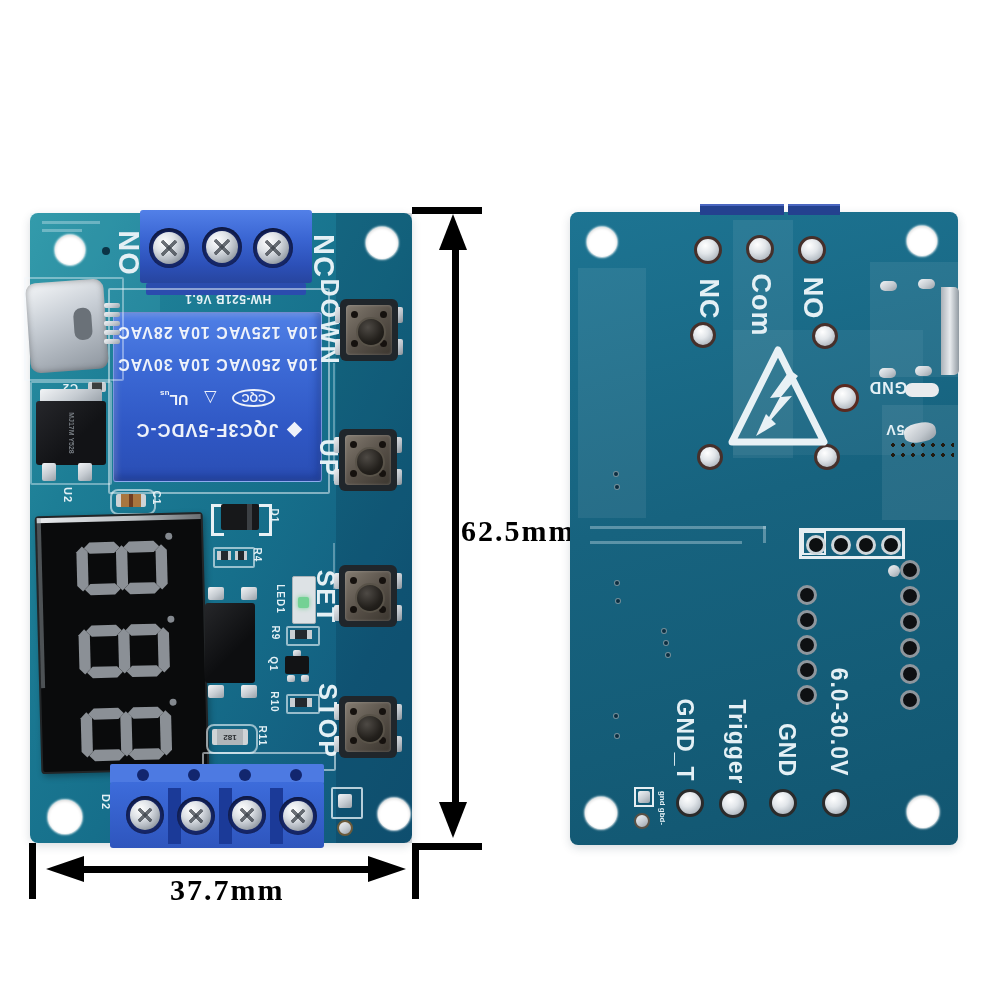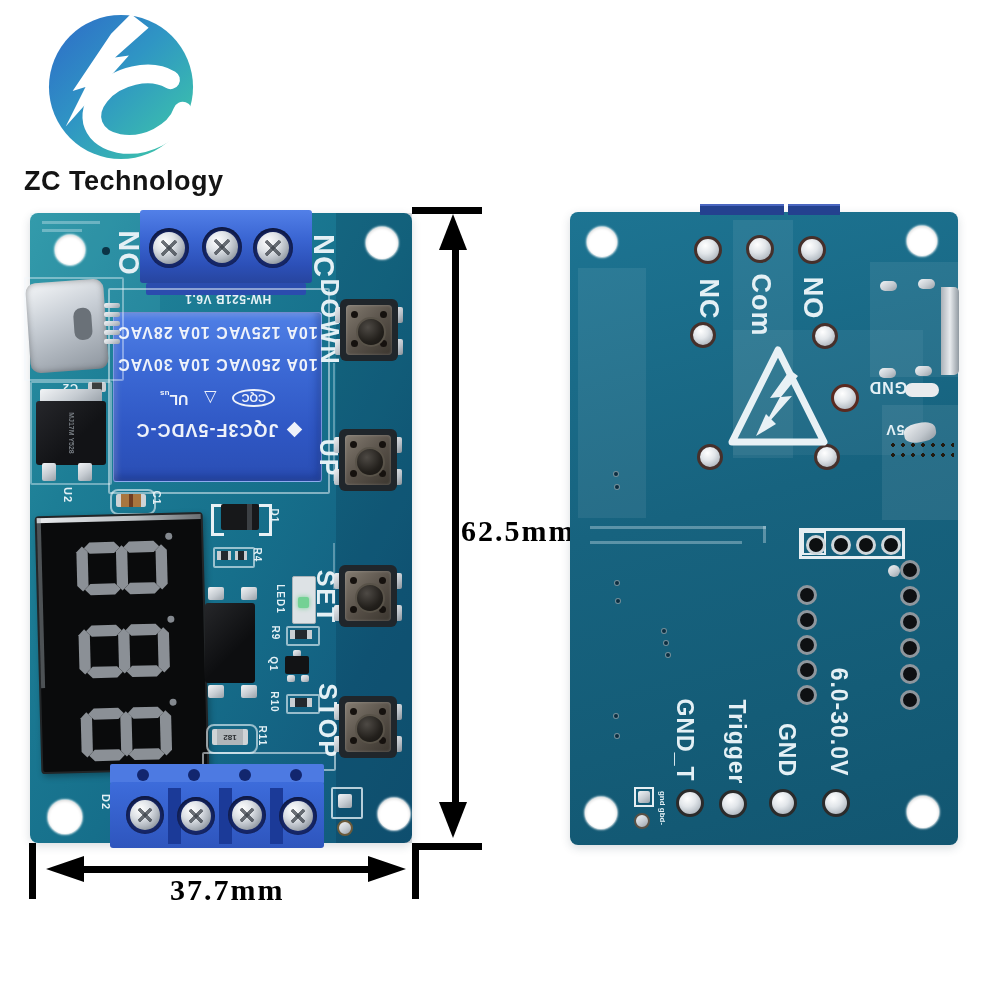--- a/index.html
+++ b/index.html
@@ -43,37 +43,20 @@
   .arr-right{position:absolute;width:0;height:0;border-top:13px solid transparent;border-bottom:13px solid transparent;border-left:38px solid #000;}
   .dimtext{position:absolute;font-family:"Liberation Serif",serif;font-weight:bold;color:#000;letter-spacing:2px;}
   .logo-text{position:absolute;left:24px;top:166px;font-size:27px;font-weight:bold;color:#141414;letter-spacing:.5px;}
   .dotgrid{position:absolute;background-image:radial-gradient(circle,#221a10 1.6px,transparent 2.1px);background-size:10px 10px;}
 </style>
 </head>
 <body>
 
 <div id="canvas">
 
-  <div class="abs" style="left:0;top:0;width:240px;height:210px">
-    <svg class="abs" style="left:42px;top:12px" width="158" height="150" viewBox="0 0 160 152">
-      <defs>
-        <linearGradient id="lgrad" x1="0%" y1="0%" x2="100%" y2="100%">
-          <stop offset="0%" stop-color="#2e6ac8"></stop>
-          <stop offset="45%" stop-color="#2f95c4"></stop>
-          <stop offset="100%" stop-color="#3fcda5"></stop>
-        </linearGradient>
-      </defs>
-      <circle cx="80" cy="76" r="73" fill="url(#lgrad)"></circle>
-      <polygon points="90,2 108,16 74,46 88,44 24,116 44,76 31,80 70,22" fill="#ffffff"></polygon>
-      <g transform="rotate(-18 92 100)">
-        <path d="M138 82 A48 34 0 1 0 140 116" fill="none" stroke="#ffffff" stroke-width="19" stroke-linecap="round"></path>
-      </g>
-    </svg>
-    <div class="logo-text">ZC Technology</div>
-  </div>
 
   <div class="board front-bg" style="left:30px;top:213px;width:382px;height:630px">
     <div class="ov" style="left:0;top:0;width:130px;height:130px;background:rgba(130,225,235,.10)"></div>
     <div class="ov" style="left:306px;top:0;width:76px;height:630px;background:rgba(0,20,45,.16)"></div>
 
     <div class="hole" style="left:25px;top:22px;width:30px;height:30px"></div>
     <div class="hole" style="left:336px;top:14px;width:32px;height:32px"></div>
     <div class="hole" style="left:18px;top:587px;width:34px;height:34px"></div>
     <div class="hole" style="left:348px;top:585px;width:32px;height:32px"></div>
     <div class="abs" style="left:72px;top:34px;width:8px;height:8px;border-radius:50%;background:#0b3446"></div>

